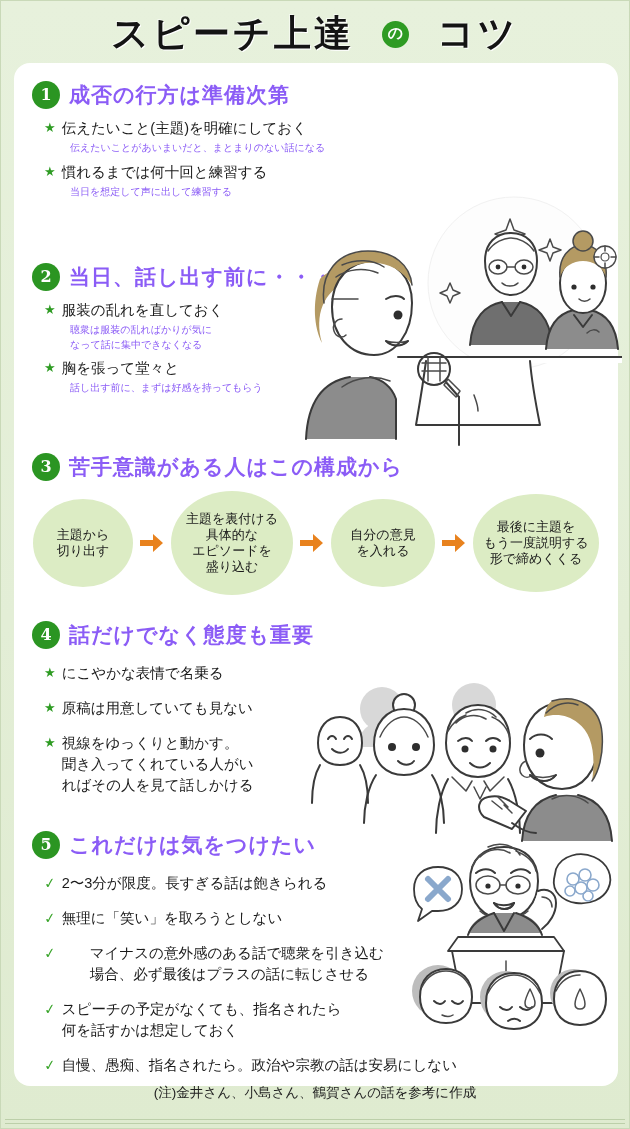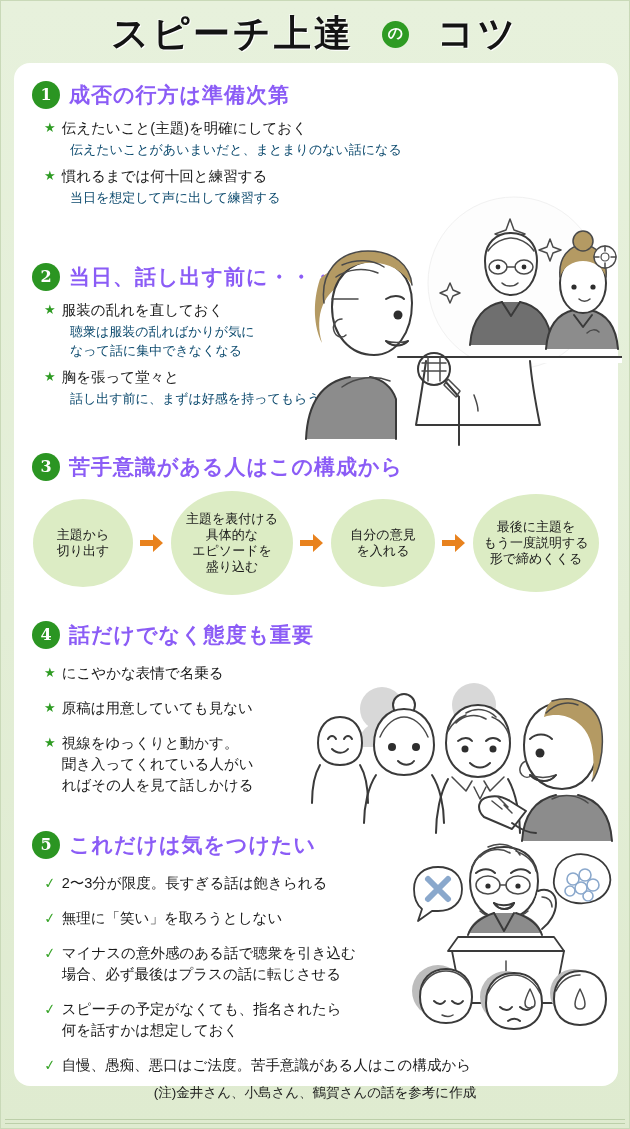--- a/index.html
+++ b/index.html
@@ -114,22 +114,22 @@
     flex: 0 0 auto;
   }
   .check {
     color: #3aa52b;
     font-size: 14px;
     line-height: 1.45;
     flex: 0 0 auto;
     transform: rotate(-8deg);
   }
   .sub {
-    font-size: 13px;
-    color: #0c4a6e;
+    font-size: 10px;
+    color: #8b5cf6;
     line-height: 1.45;
     margin: 1px 0 6px 26px;
   }
   .b-row.spaced { margin-bottom: 14px; }
   .b-text { display: block; }
 
   
   #flow {
     display: flex;
     align-items: center;
@@ -317,31 +317,31 @@
         <div class="b-row spaced">
           <span class="check">✓</span>
           <span class="b-text">2〜3分が限度。長すぎる話は飽きられる</span>
         </div>
         <div class="b-row spaced">
           <span class="check">✓</span>
           <span class="b-text">無理に「笑い」を取ろうとしない</span>
         </div>
         <div class="b-row spaced">
           <span class="check">✓</span>
-          <span class="b-text" style="white-space:pre-line;">マイナスの意外感のある話で聴衆を引き込む
+          <span class="b-text" style="white-space:pre-line;margin-left:28px;">マイナスの意外感のある話で聴衆を引き込む
 場合、必ず最後はプラスの話に転じさせる</span>
         </div>
         <div class="b-row spaced">
           <span class="check">✓</span>
           <span class="b-text" style="white-space:pre-line;">スピーチの予定がなくても、指名されたら
 何を話すかは想定しておく</span>
         </div>
         <div class="b-row">
           <span class="check">✓</span>
-          <span class="b-text">自慢、愚痴、悪口はご法度。苦手意識がある人はこの構成から</span>
+          <span class="b-text">自慢、愚痴、指名されたら。政治や宗教の話は安易にしない</span>
         </div>
       </div>
     </div>
 
     <svg class="illus" style="left:288px; top:128px;" width="320" height="260" viewBox="0 0 320 260">
 
       <circle cx="212" cy="92" r="86" fill="#fdfdfd" stroke="#f1f1f1" stroke-width="1"></circle>
 
       <path class="ink-thin" d="M208 28 l4 11 l11 4 l-11 4 l-4 11 l-4 -11 l-11 -4 l11 -4 z"></path>
       <path class="ink-thin" d="M248 48 l3 8 l8 3 l-8 3 l-3 8 l-3 -8 l-8 -3 l8 -3 z"></path>

